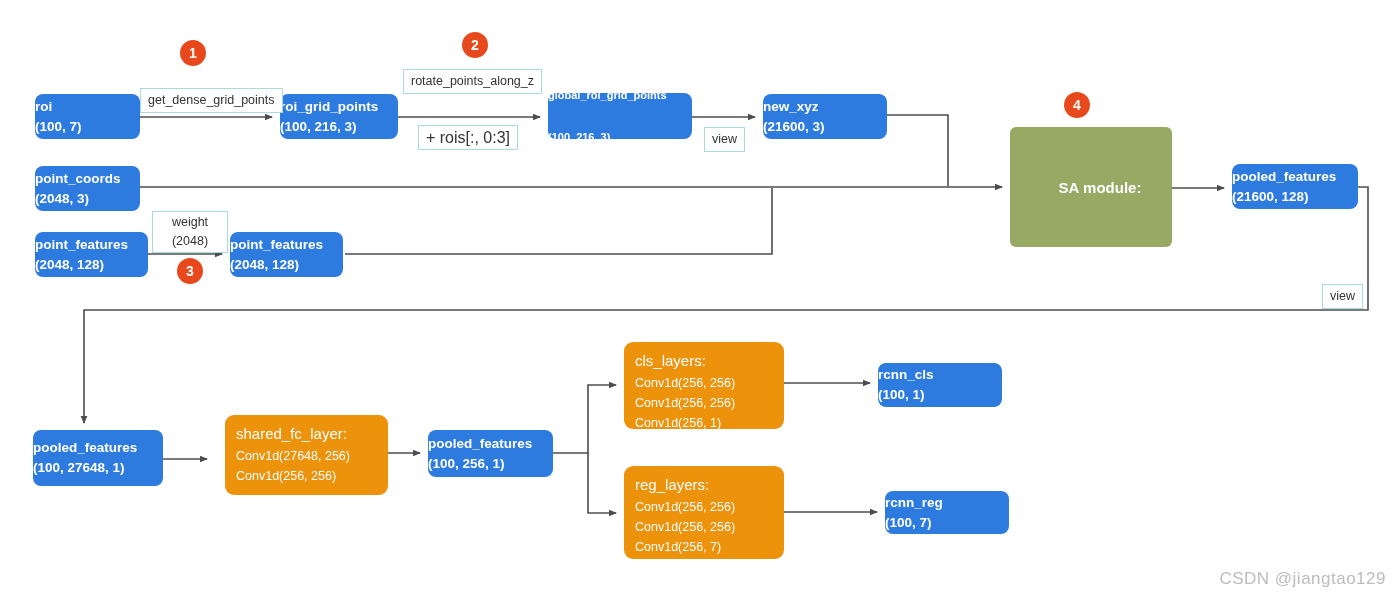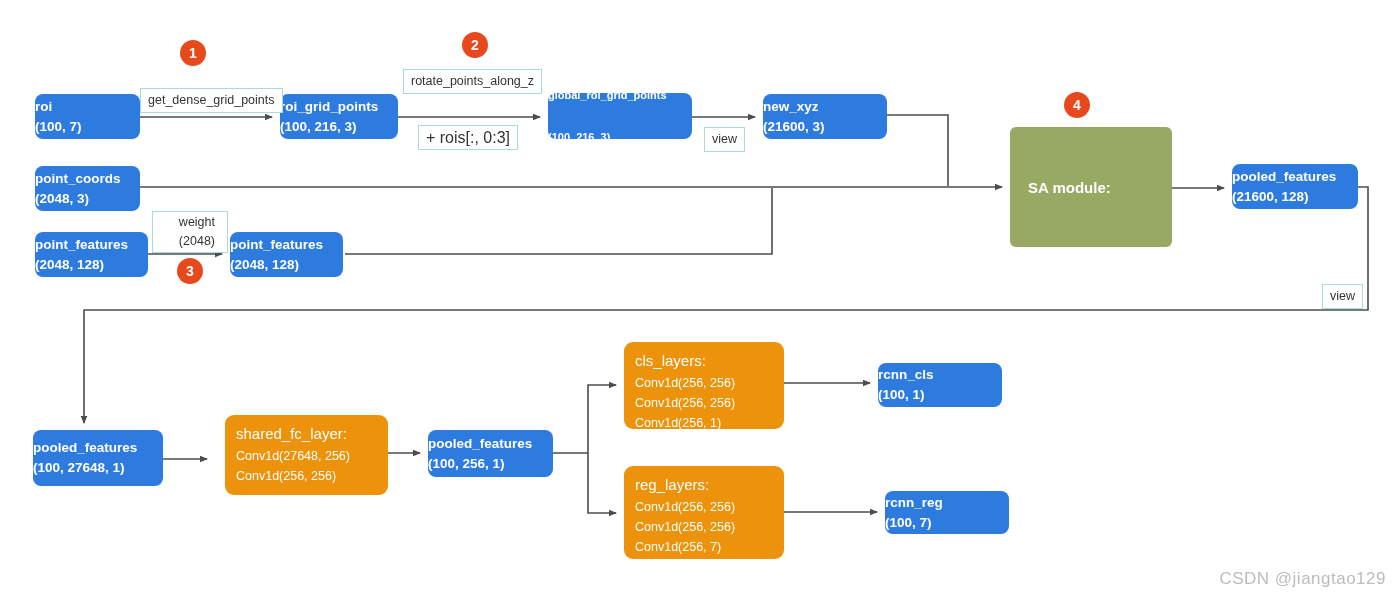--- a/index.html
+++ b/index.html
@@ -16,21 +16,21 @@
   }
   .node.blue.small-text{font-size:11px;line-height:19px;gap:23px;}
   .node.orange{
     background:#ed920b;color:#fff;padding:8px 11px;border-radius:9px;
   }
   .node.orange .otitle{font-weight:normal;font-size:15px;line-height:21px;margin-bottom:2px;}
   .node.orange .oline{font-size:12.5px;line-height:20px;}
   .node.green{
     background:#98a964;color:#fff;display:flex;flex-direction:column;
     justify-content:center;padding-left:18px;border-radius:6px;
-    font-weight:bold;font-size:15px;line-height:25px;
+    font-weight:bold;font-size:15px;line-height:25px;text-align:center;
   }
   .elabel{
     position:absolute;z-index:3;background:#ffffff;border:1px solid #a9dbdb;
     color:#333333;font-size:12.5px;line-height:19px;padding:2px 7px;
     text-align:center;box-sizing:border-box;white-space:nowrap;
   }
   .badge{
     position:absolute;z-index:4;width:26px;height:26px;border-radius:50%;
     background:#e8491c;color:#fff;font-weight:bold;font-size:14px;
     display:flex;align-items:center;justify-content:center;
@@ -137,21 +137,21 @@
   <div class="node orange" style="left:624px;top:466px;width:160px;height:93px">
     <div class="otitle">reg_layers:</div>
     <div class="oline">Conv1d(256, 256)</div>
     <div class="oline">Conv1d(256, 256)</div>
     <div class="oline">Conv1d(256, 7)</div>
   </div>
 
   <div class="elabel" style="left:140px;top:88px;">get_dense_grid_points</div>
   <div class="elabel" style="left:403px;top:69px;">rotate_points_along_z</div>
   <div class="elabel" style="left:418px;top:125px;font-size:16px;">+ rois[:, 0:3]</div>
-  <div class="elabel" style="left:152px;top:211px;width:76px;padding:1px 12px;text-align:right;">
+  <div class="elabel" style="left:152px;top:211px;width:76px;padding:1px 12px;">
     <div>weight</div>
     <div>(2048)</div>
   </div>
   <div class="elabel" style="left:704px;top:127px;">view</div>
   <div class="elabel" style="left:1322px;top:284px;">view</div>
 
   <div class="badge" style="left:180px;top:40px;">1</div>
   <div class="badge" style="left:462px;top:32px;">2</div>
   <div class="badge" style="left:177px;top:258px;">3</div>
   <div class="badge" style="left:1064px;top:92px;">4</div>

